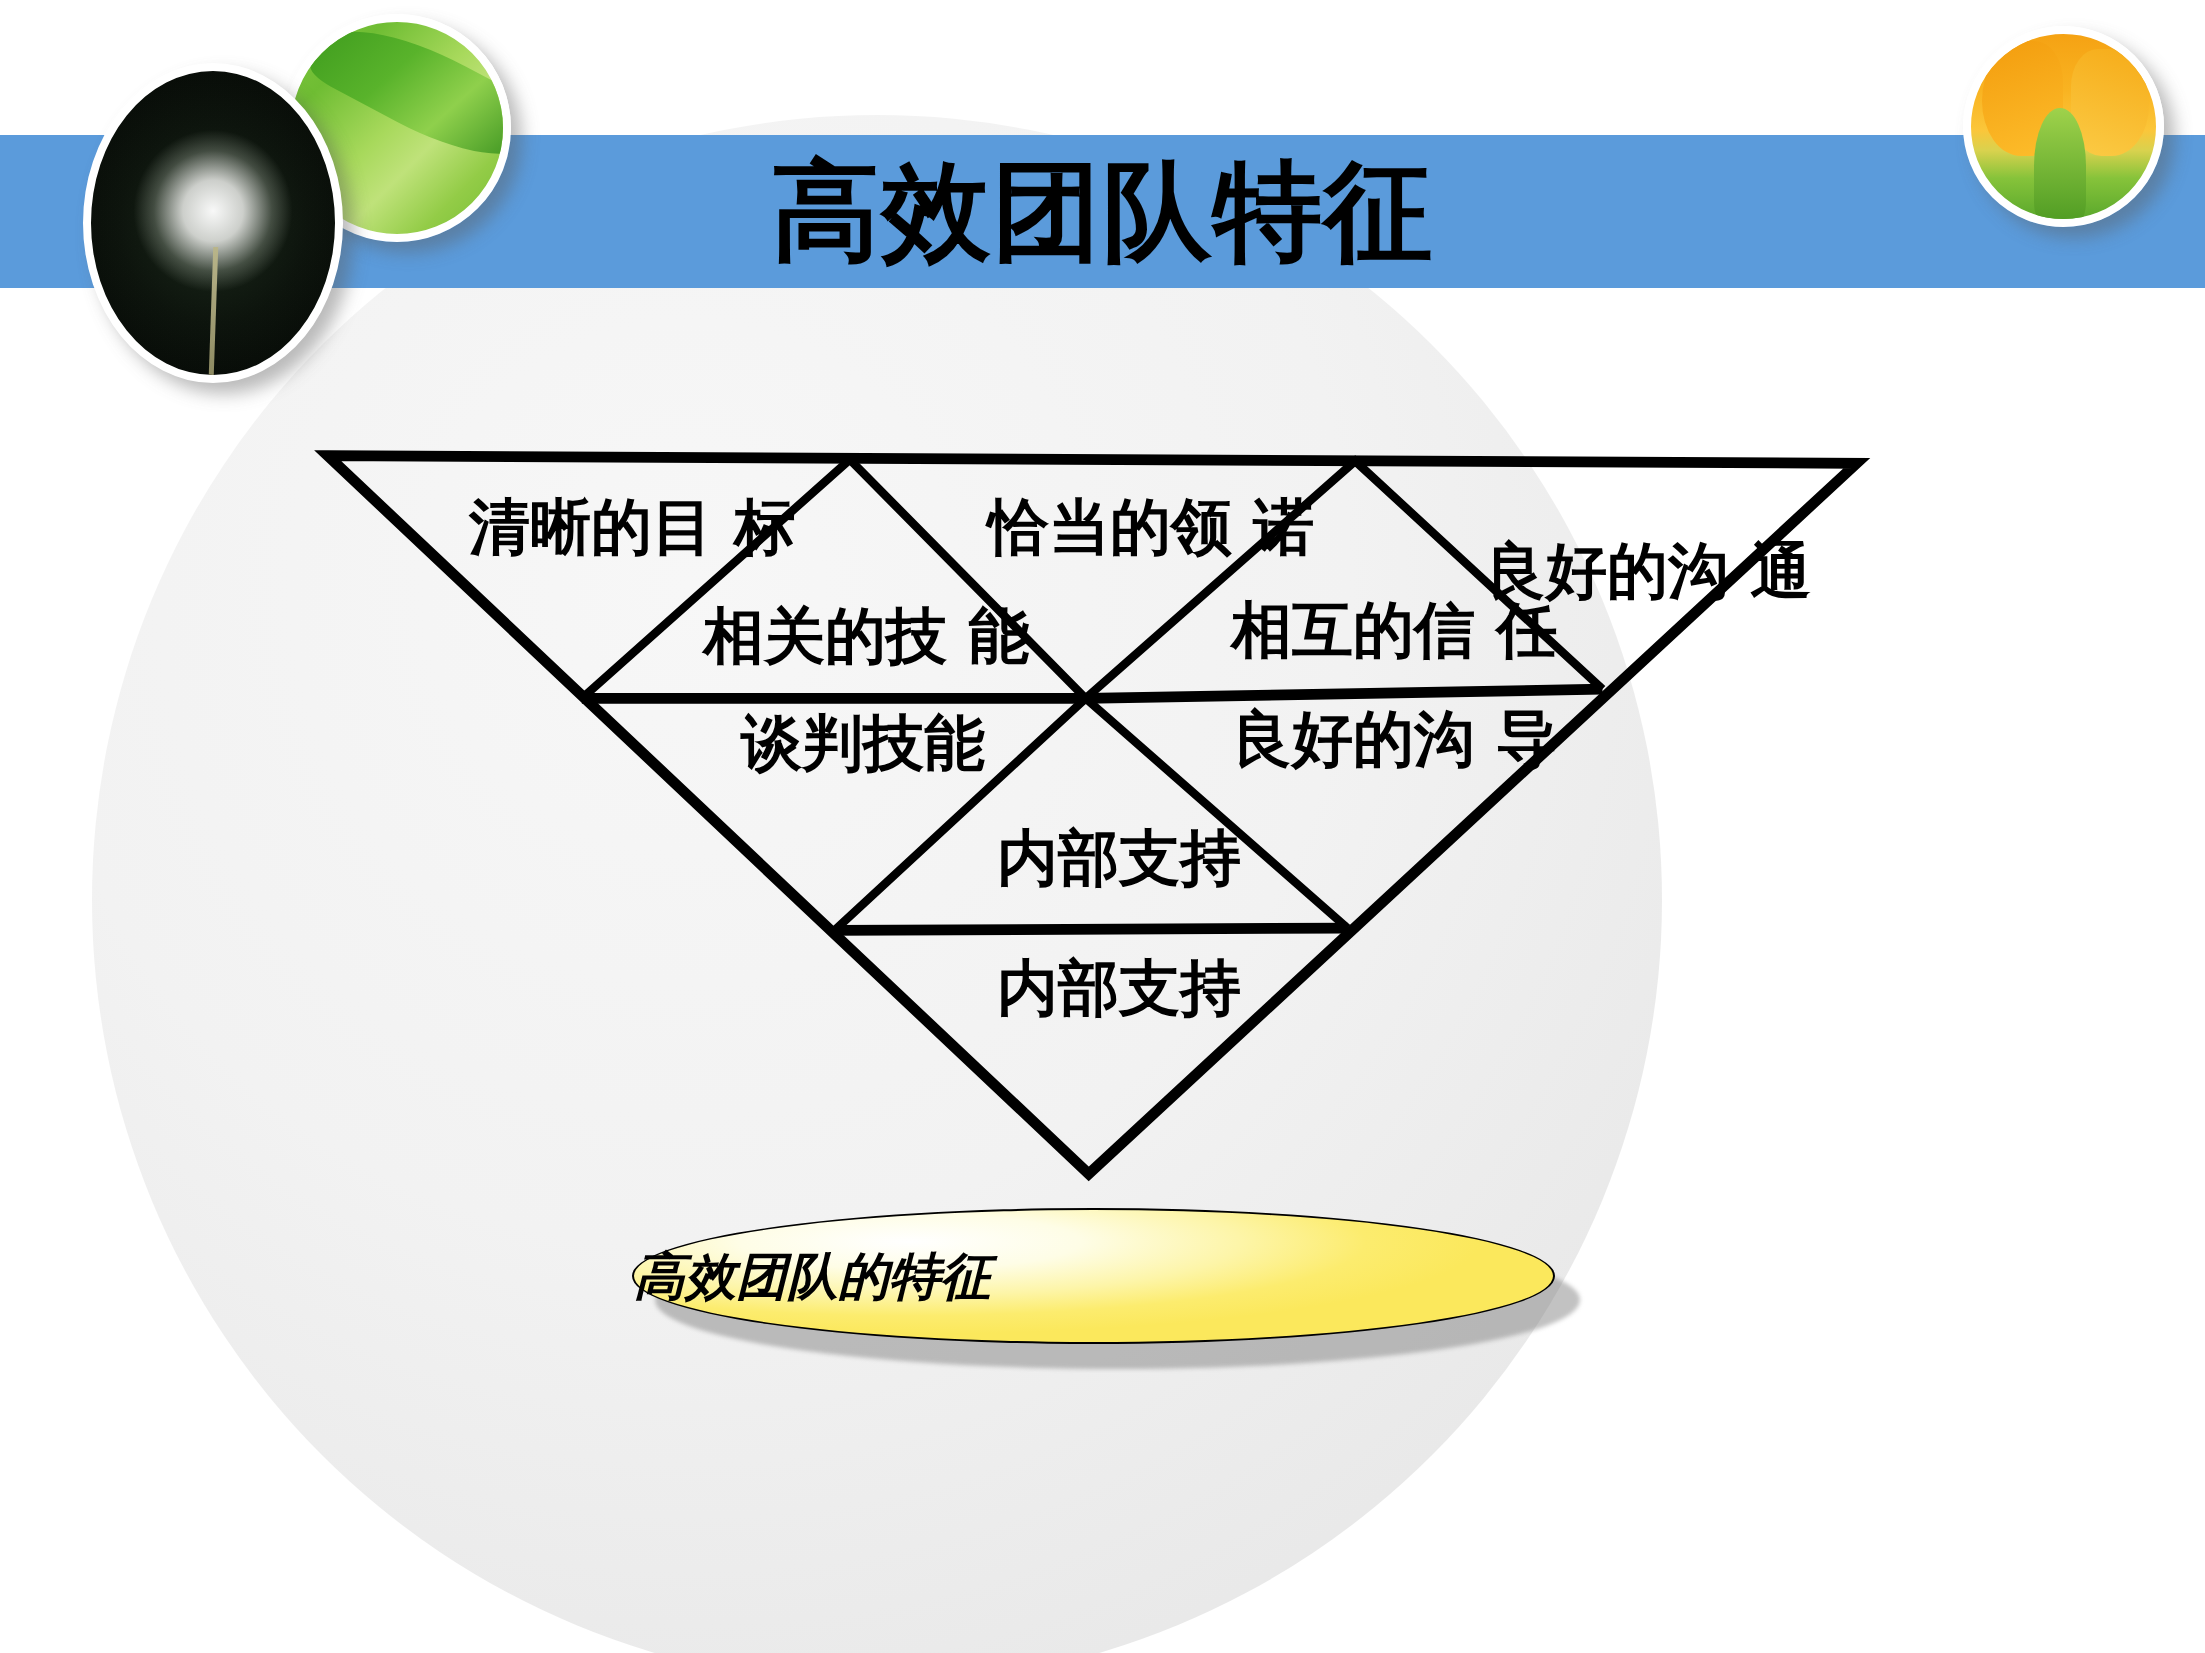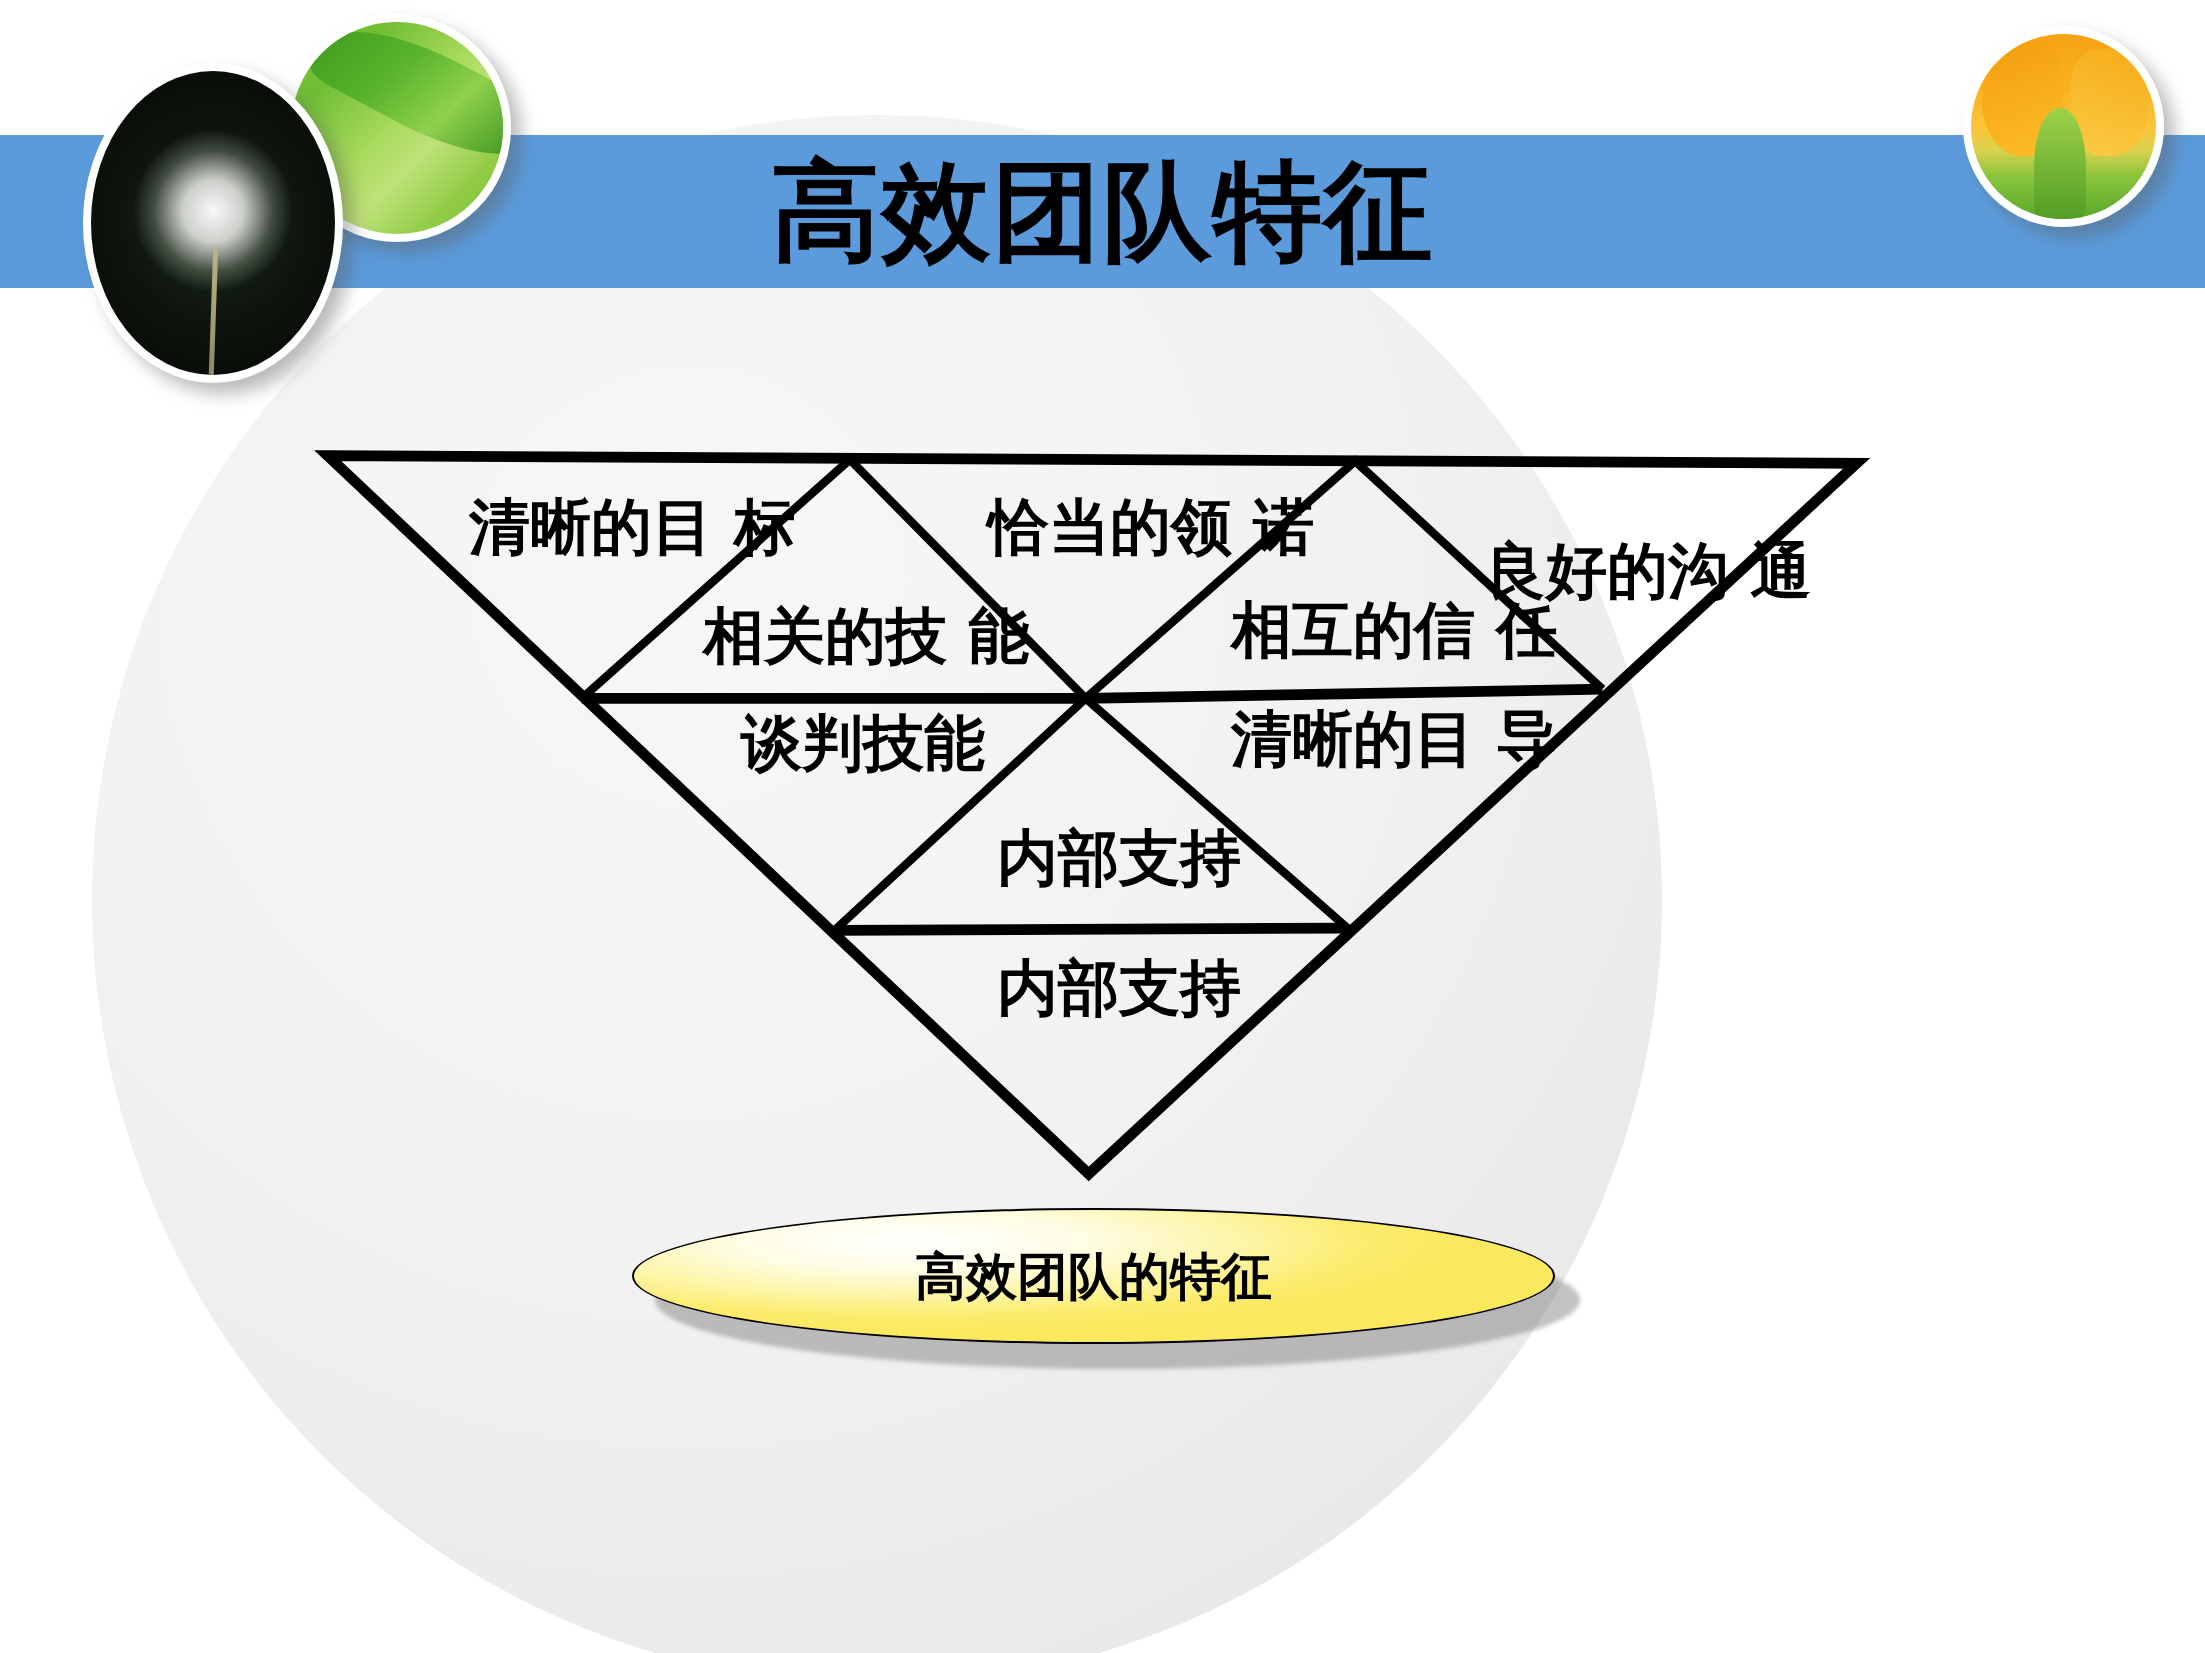--- a/index.html
+++ b/index.html
@@ -187,21 +187,22 @@
     left: 632px;
     top: 1208px;
     width: 923px;
     height: 136px;
     border-radius: 50%;
     border: 2.3px solid #000000;
     box-sizing: border-box;
     background: radial-gradient(ellipse 62% 70% at 30% 24%, #ffffff 0%, #fefde6 30%, #fdf5a8 58%, #fcec6e 80%, #fbe85c 100%);
     display: flex;
     align-items: center;
-    justify-content: center;
+    justify-content: flex-start;
+    font-style: italic;
   }
   .ellipse-label {
     color: #000000;
     font-weight: bold;
     font-size: 51px;
     line-height: 1;
     white-space: nowrap;
   }
 </style>
 </head>
@@ -248,21 +249,21 @@
   <div class="dlabel" style="left:988px; top:496px;">恰当的领 诺</div>
 
   <div class="dlabel" style="left:1485px; top:496px;margin-top:44px;">良好的沟 通</div>
 
   <div class="dlabel" style="left:703px; top:605px;">相关的技 能</div>
 
   <div class="dlabel" style="left:1231px; top:599px;">相互的信 任</div>
 
   <div class="dlabel" style="left:741px; top:712px;">谈判技能</div>
 
-  <div class="dlabel" style="left:1231px; top:708px;">清晰的目 导</div>
+  <div class="dlabel" style="left:1231px; top:708px;">良好的沟 导</div>
 
   <div class="dlabel" style="left:997px; top:827px;">内部支持</div>
 
   <div class="dlabel" style="left:997px; top:957px;">内部支持</div>
 
   <div class="ellipse-shadow"></div>
   <div class="ellipse">
     <span class="ellipse-label">高效团队的特征</span>
   </div>
 

